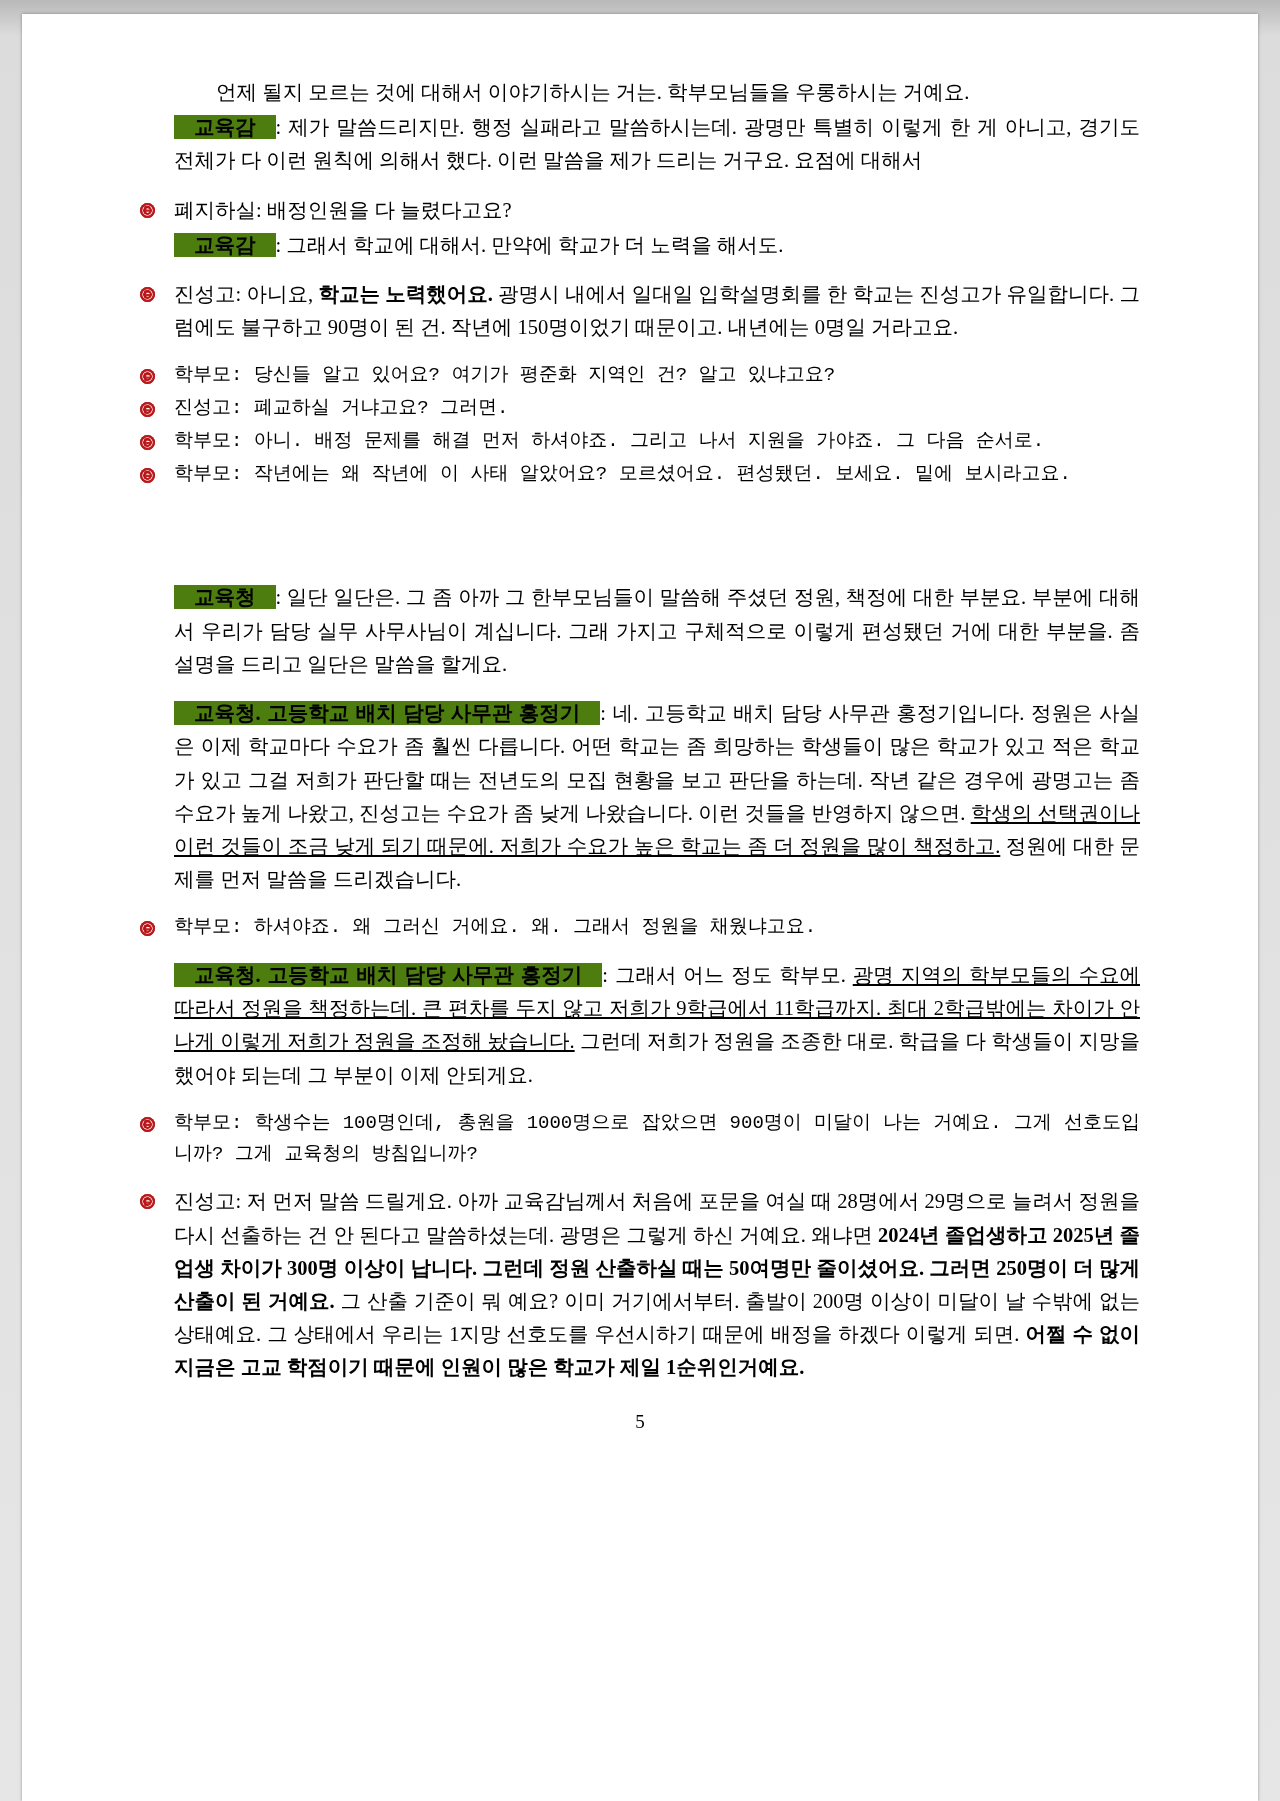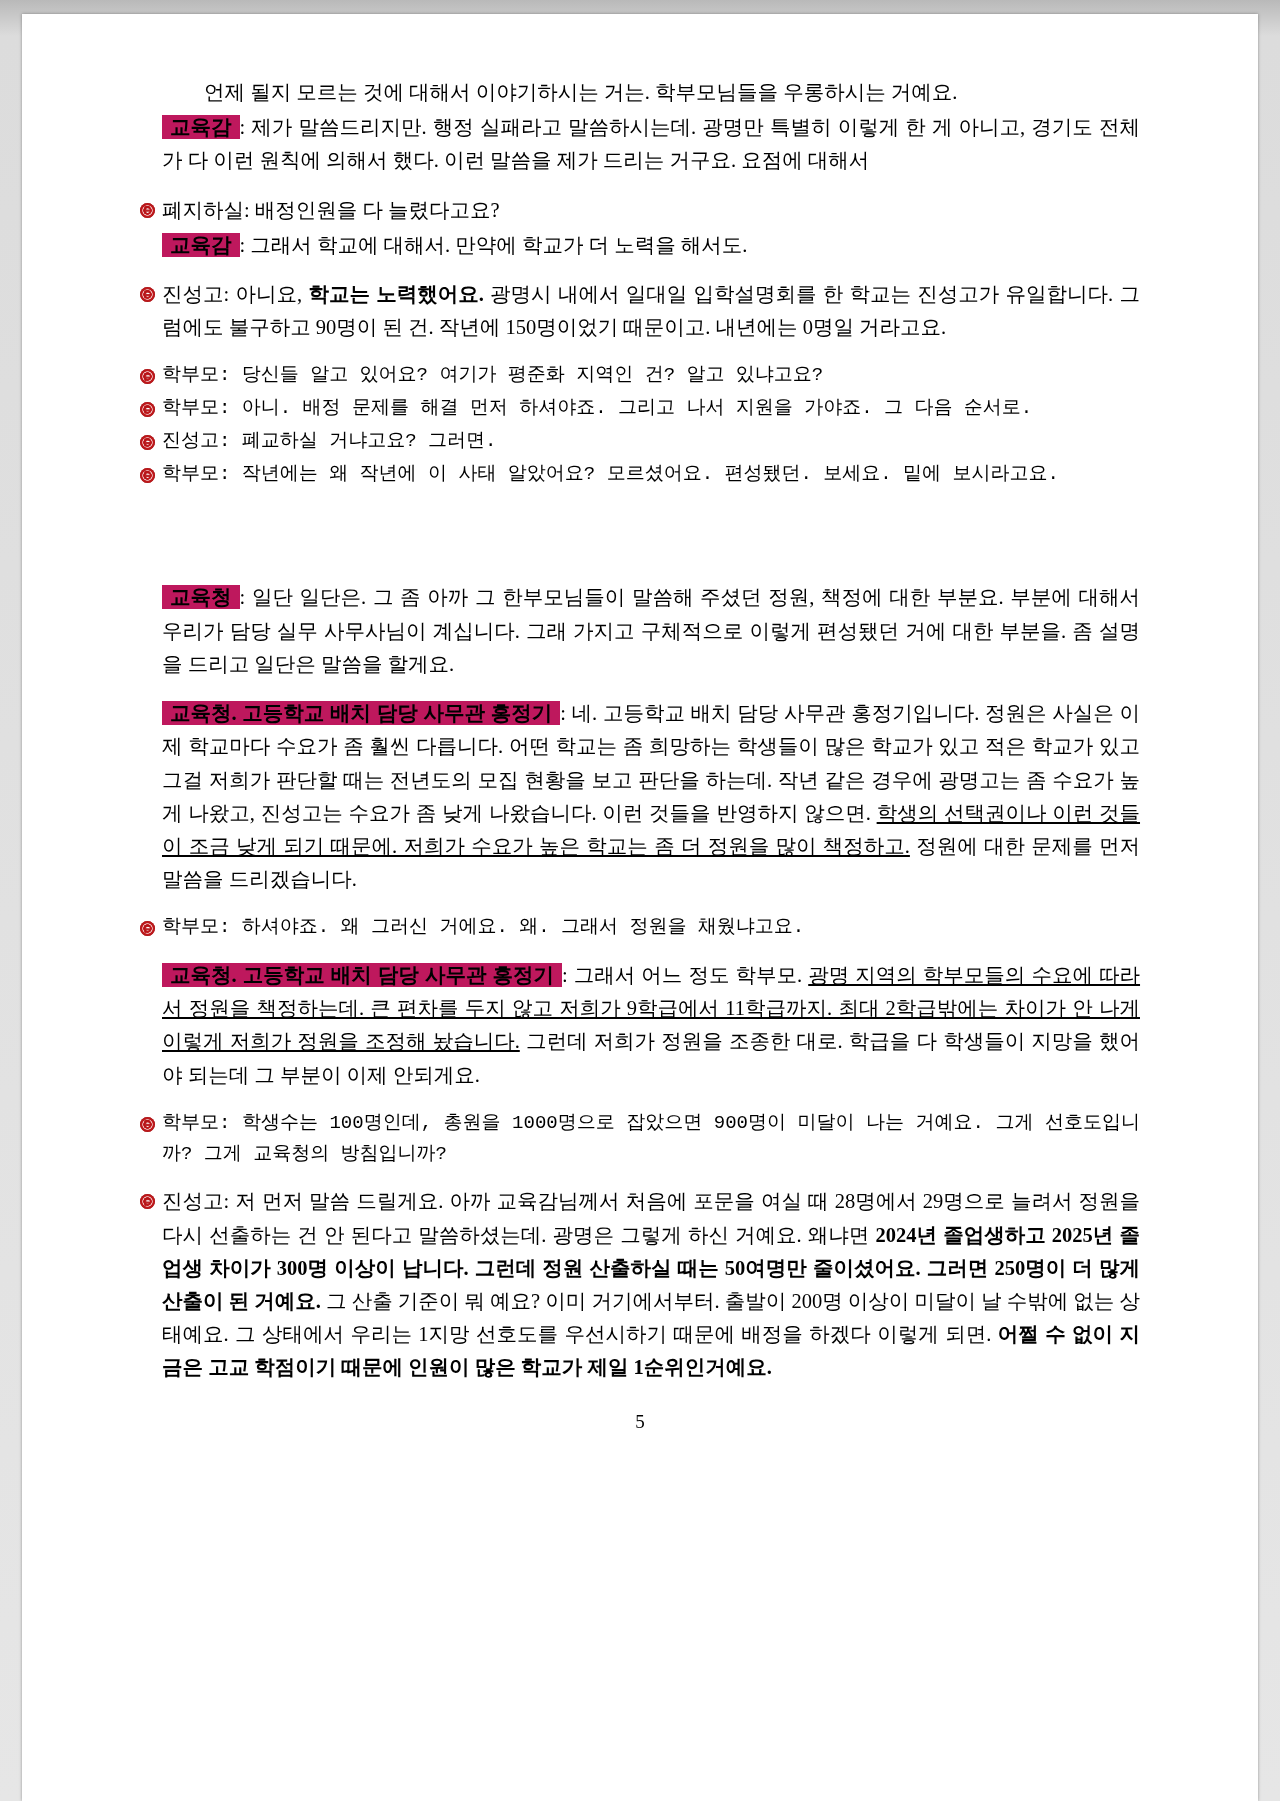--- a/index.html
+++ b/index.html
@@ -75,25 +75,26 @@
     border-radius: 1px;
     clip-path: polygon(0 0,100% 0,100% 30%,35% 30%,35% 45%,95% 45%,95% 72%,35% 72%,35% 100%,0 100%);
     opacity: .92;
   }
 
   .text-col {
     flex: 1;
     text-align: justify;
     text-justify: inter-character;
     word-break: break-all;
+    margin-left: 12px;
   }
 
   .lbl-hl {
-    background: #be185d;
-    padding: 1px 8px;
+    background: #4d7c0f;
+    padding: 1px 20px;
     font-weight: 700;
     white-space: nowrap;
   }
   .speaker {
     white-space: nowrap;
   }
   .b { font-weight: 700; }
   .u { text-decoration: underline; text-underline-offset: 2px; }
   .sans {
     font-family: Liberation Mono, monospace;
@@ -171,30 +172,30 @@
         <div class="text-col">
           <span class="speaker">학부모</span><span>: </span><span>당신들 알고 있어요? 여기가 평준화 지역인 건? 알고 있냐고요?</span>
         </div>
       </div>
 
       <div class="para tight sans">
         <div class="bullet-col">
             <span class="seal"></span>
           </div>
         <div class="text-col">
+          <span class="speaker">진성고</span><span>: </span><span>폐교하실 거냐고요? 그러면.</span>
+        </div>
+      </div>
+
+      <div class="para tight sans">
+        <div class="bullet-col">
+            <span class="seal"></span>
+          </div>
+        <div class="text-col">
           <span class="speaker">학부모</span><span>: </span><span>아니. 배정 문제를 해결 먼저 하셔야죠. 그리고 나서 지원을 가야죠. 그 다음 순서로.</span>
-        </div>
-      </div>
-
-      <div class="para tight sans">
-        <div class="bullet-col">
-            <span class="seal"></span>
-          </div>
-        <div class="text-col">
-          <span class="speaker">진성고</span><span>: </span><span>폐교하실 거냐고요? 그러면.</span>
         </div>
       </div>
 
       <div class="para sans">
         <div class="bullet-col">
             <span class="seal"></span>
           </div>
         <div class="text-col">
           <span class="speaker">학부모</span><span>: </span><span>작년에는 왜 작년에 이 사태 알았어요? 모르셨어요. 편성됐던. 보세요. 밑에 보시라고요.</span>
         </div>

